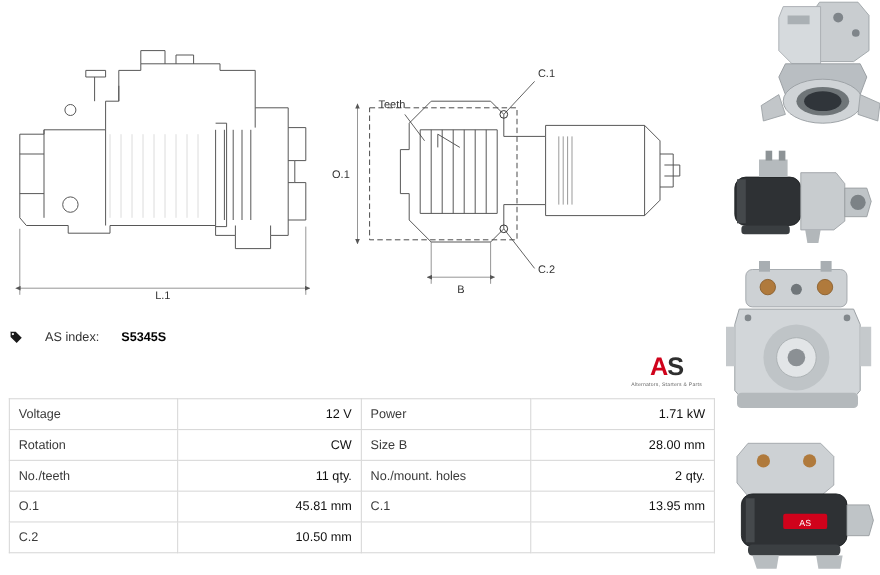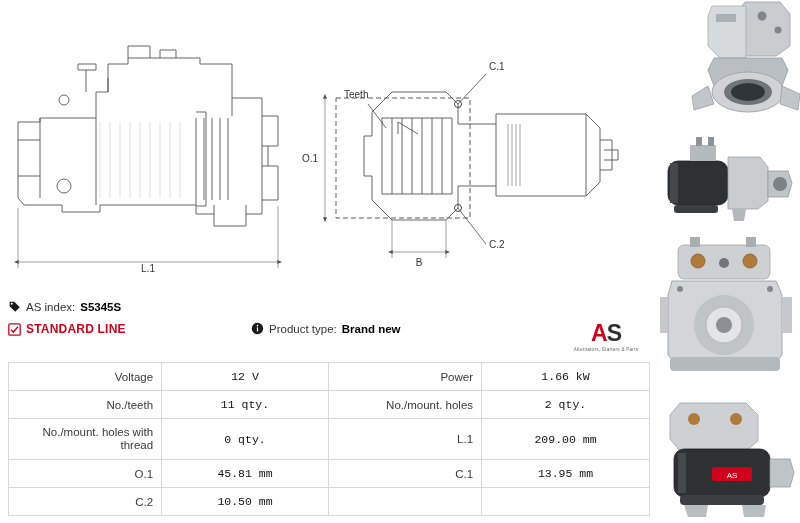--- a/index.html
+++ b/index.html
@@ -39,21 +39,21 @@
     height: 62px;
   }
   .info-row {
     display: flex;
     align-items: flex-start;
     height: 22px;
   }
   .info-cell {
     display: flex;
     align-items: center;
-    gap: 5px;
+    gap: 20px;
     font-size: 11.5px;
     color: #1a1a1a;
   }
   .c-index { width: 243px; }
   .c-mid   { width: 300px; }
   .c-right { width: auto; }
   .lbl { color: #333; }
   .val { font-weight: bold; color: #000; }
   .std {
     color: #d0021b;
@@ -80,29 +80,28 @@
     font-size: 11.5px;
   }
   .spec td {
     border: 1px solid #d9d9d9;
     height: 23px;
     padding: 2px 8px;
     vertical-align: middle;
     color: #222;
   }
   .spec td.k {
-    text-align: right;
+    text-align: left;
     width: 150px;
     color: #3a3a3a;
   }
   .spec td.v {
-    text-align: center;
+    text-align: right;
     width: 170px;
     color: #111;
-    font-family: Liberation Mono, monospace;
   }
   .spec tr.tall td { height: 36px; }
   .spec td.k.wrap { line-height: 1.15; }
 
   
   .photos {
     position: absolute;
     right: 0;
     top: 0;
     width: 150px;
@@ -268,71 +267,48 @@
             <circle cx="4.6" cy="4.6" r="1.3" fill="#fff"></circle>
           </svg>
         </span>
         <span class="lbl">AS index:</span>
         <span class="val">S5345S</span>
       </div>
 
 
     </div>
 
-    <div class="info-row">
-      <div class="info-cell c-index">
-        <span class="ico">
-          <svg width="13" height="13" viewBox="0 0 16 16">
-            <rect x="1" y="1" width="14" height="14" rx="1.5" fill="none" stroke="#d0021b" stroke-width="1.6"></rect>
-            <path d="M3.8 8.2 L6.6 11.2 L12.2 4.6" fill="none" stroke="#d0021b" stroke-width="1.8"></path>
-          </svg>
-        </span>
-        <span class="std">STANDARD LINE</span>
-      </div>
-
-      <div class="info-cell c-mid">
-        <span class="ico">
-          <svg width="13" height="13" viewBox="0 0 16 16">
-            <circle cx="8" cy="8" r="7" fill="#1a1a1a"></circle>
-            <rect x="7.2" y="6.6" width="1.6" height="5" fill="#fff"></rect>
-            <circle cx="8" cy="4.5" r="1" fill="#fff"></circle>
-          </svg>
-        </span>
-        <span class="lbl">Product type:</span>
-        <span class="val">Brand new</span>
-      </div>
-    </div>
   </div>
 
   <div class="aspl">
     <div class="mark">
       <span>A</span><span class="s">S</span>
     </div>
     <div class="tag">Alternators, Starters &amp; Parts</div>
   </div>
 
   <table class="spec">
     <tbody>
       <tr>
         <td class="k">Voltage</td>
         <td class="v">12 V</td>
         <td class="k">Power</td>
-        <td class="v">1.66 kW</td>
+        <td class="v">1.71 kW</td>
+      </tr>
+      <tr>
+        <td class="k">Rotation</td>
+        <td class="v">CW</td>
+        <td class="k">Size B</td>
+        <td class="v">28.00 mm</td>
       </tr>
       <tr>
         <td class="k">No./teeth</td>
         <td class="v">11 qty.</td>
         <td class="k">No./mount. holes</td>
         <td class="v">2 qty.</td>
-      </tr>
-      <tr class="tall">
-        <td class="k wrap">No./mount. holes with thread</td>
-        <td class="v">0 qty.</td>
-        <td class="k">L.1</td>
-        <td class="v">209.00 mm</td>
       </tr>
       <tr>
         <td class="k">O.1</td>
         <td class="v">45.81 mm</td>
         <td class="k">C.1</td>
         <td class="v">13.95 mm</td>
       </tr>
       <tr>
         <td class="k">C.2</td>
         <td class="v">10.50 mm</td>

